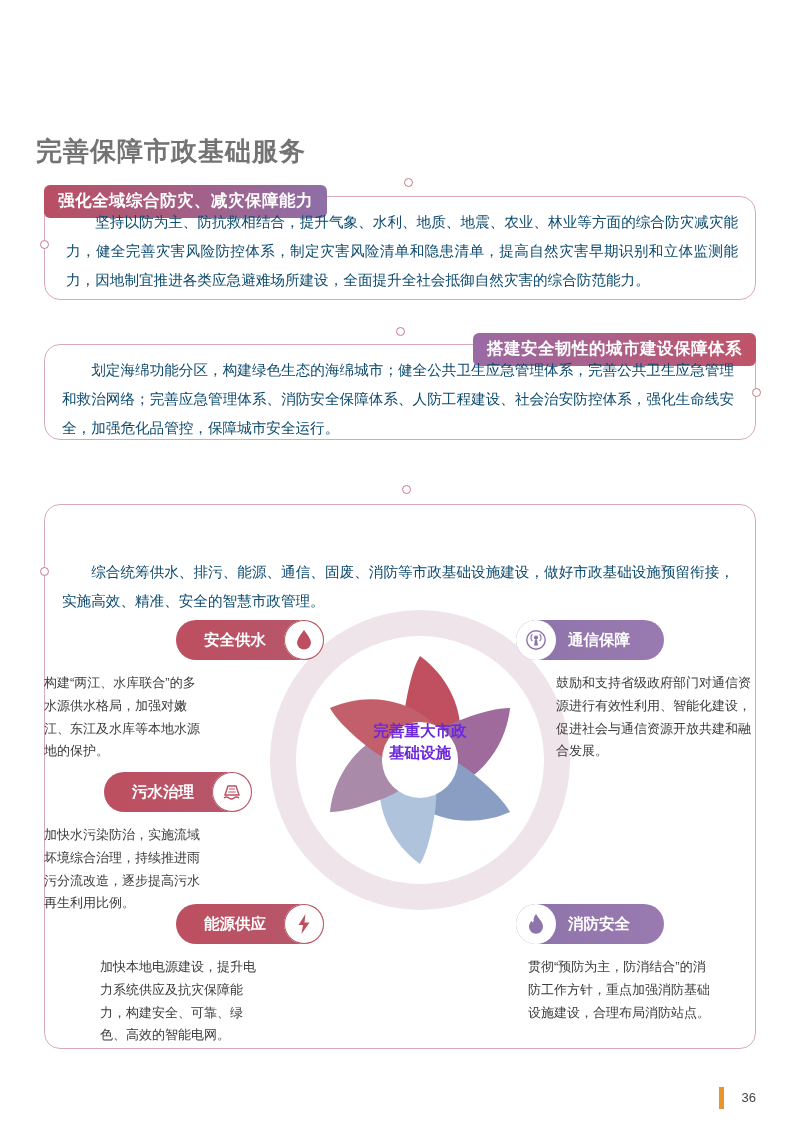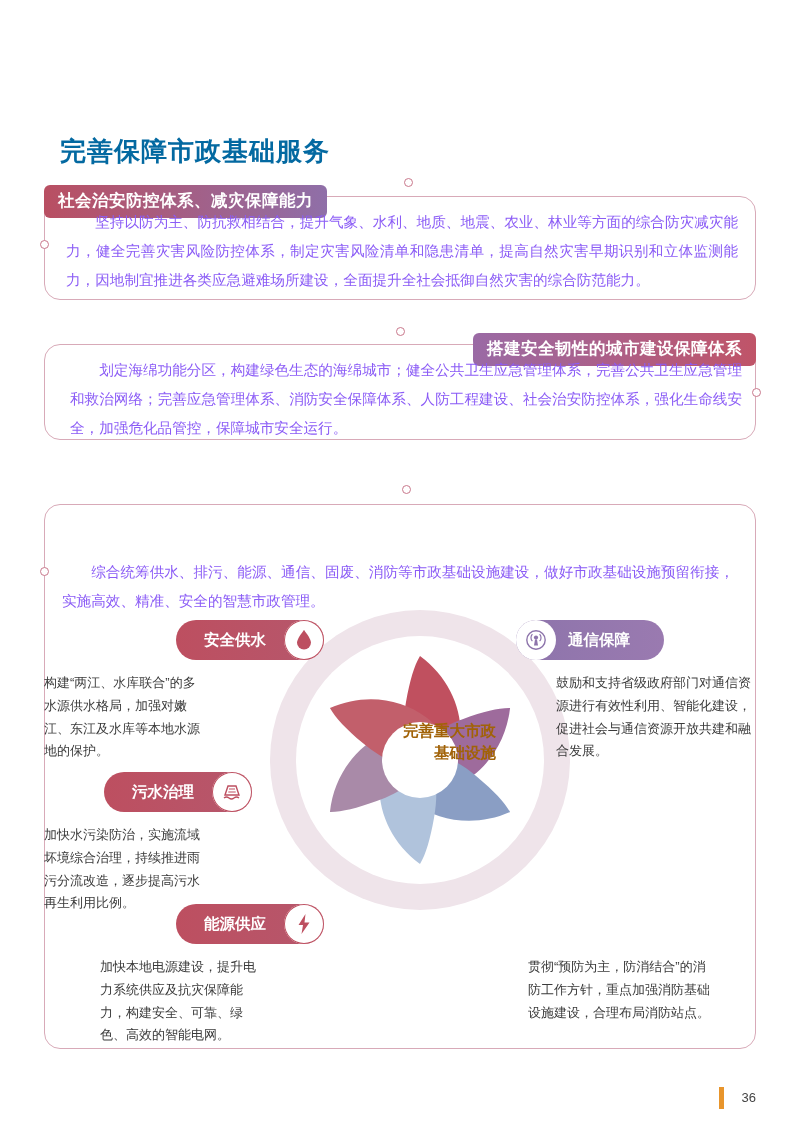--- a/index.html
+++ b/index.html
@@ -17,25 +17,25 @@
   }
   .page {
     position: relative;
     width: 800px;
     height: 1131px;
   }
 
   
   .page-title {
     position: absolute;
-    left: 60px;
+    left: 36px;
     top: 134px;
     font-size: 26px;
     font-weight: bold;
-    color: #0369a1;
+    color: #737373;
     letter-spacing: 1px;
   }
   .sec-box {
     position: absolute;
     box-sizing: border-box;
     border: 1px solid #d8aab8;
     border-radius: 16px;
     background: #fff;
   }
   .sec-label {
@@ -51,21 +51,21 @@
   }
   .grad-a { background: linear-gradient(90deg,#b94f62 0%, #8f6fa8 100%); }
   .grad-b { background: linear-gradient(90deg,#9a6aa5 0%, #c05468 100%); }
   .grad-c { background: linear-gradient(90deg,#b94f62 0%, #8f6fa8 100%); }
 
   .sec-text {
     position: absolute;
     box-sizing: border-box;
     font-size: 14.6px;
     line-height: 2.0;
-    color: #8b5cf6;
+    color: #0c4a6e;
     text-align: justify;
     text-indent: 2em;
   }
 
   
   .dot {
     position: absolute;
     width: 9px;
     height: 9px;
     border-radius: 50%;
@@ -105,25 +105,25 @@
     left: 252px;
     top: 44px;
     width: 248px;
     height: 248px;
   }
   .center-label {
     position: absolute;
     left: 300px;
     top: 128px;
     width: 152px;
-    text-align: right;
+    text-align: center;
     font-size: 15.5px;
     font-weight: bold;
     line-height: 1.45;
-    color: #a16207;
+    color: #6d28d9;
     z-index: 5;
   }
 
   
   .pill {
     position: absolute;
     height: 40px;
     border-radius: 20px;
     display: flex;
     align-items: center;
@@ -184,28 +184,28 @@
 </head>
 <body>
 
 <div class="page">
 
   <div class="edge-line"></div>
 
   <div class="page-title">完善保障市政基础服务</div>
 
   <div class="sec-box" style="left:44px; top:196px; width:712px; height:104px;"></div>
-  <div class="sec-label grad-a" style="left:44px; top:185px;">社会治安防控体系、减灾保障能力</div>
+  <div class="sec-label grad-a" style="left:44px; top:185px;">强化全域综合防灾、减灾保障能力</div>
   <div class="sec-text" style="left:66px; top:208px; width:672px;">坚持以防为主、防抗救相结合，提升气象、水利、地质、地震、农业、林业等方面的综合防灾减灾能力，健全完善灾害风险防控体系，制定灾害风险清单和隐患清单，提高自然灾害早期识别和立体监测能力，因地制宜推进各类应急避难场所建设，全面提升全社会抵御自然灾害的综合防范能力。</div>
   <div class="dot" style="left:404px; top:178px;"></div>
   <div class="dot" style="left:40px; top:240px;"></div>
 
   <div class="sec-box" style="left:44px; top:344px; width:712px; height:96px;"></div>
   <div class="sec-label grad-b" style="right:44px; top:333px;">搭建安全韧性的城市建设保障体系</div>
-  <div class="sec-text" style="left:70px; top:356px; width:672px;">划定海绵功能分区，构建绿色生态的海绵城市；健全公共卫生应急管理体系，完善公共卫生应急管理和救治网络；完善应急管理体系、消防安全保障体系、人防工程建设、社会治安防控体系，强化生命线安全，加强危化品管控，保障城市安全运行。</div>
+  <div class="sec-text" style="left:62px; top:356px; width:672px;">划定海绵功能分区，构建绿色生态的海绵城市；健全公共卫生应急管理体系，完善公共卫生应急管理和救治网络；完善应急管理体系、消防安全保障体系、人防工程建设、社会治安防控体系，强化生命线安全，加强危化品管控，保障城市安全运行。</div>
   <div class="dot" style="left:396px; top:327px;"></div>
   <div class="dot" style="left:752px; top:388px;"></div>
 
   <div class="sec-box" style="left:44px; top:504px; width:712px; height:545px;"></div>
   <div class="sec-text" style="left:62px; top:518px; width:672px;margin-top:40px;">综合统筹供水、排污、能源、通信、固废、消防等市政基础设施建设，做好市政基础设施预留衔接，实施高效、精准、安全的智慧市政管理。</div>
   <div class="dot" style="left:402px; top:485px;"></div>
   <div class="dot" style="left:40px; top:567px;"></div>
 
   <div class="info-wrap">
 
@@ -273,20 +273,28 @@
     <div class="pill left p-red" style="left:132px; top:312px; width:148px;">
       <span>能源供应</span>
       <span class="circ">
         <svg width="16" height="22" viewBox="0 0 16 22">
             <path d="M9.5 1 L2.5 12 H7 L5.5 21 L13.5 9.5 H8.5 Z" fill="#bd4f60"></path>
           </svg>
       </span>
     </div>
     <div class="cap" style="left:56px; top:364px; width:166px;">加快本地电源建设，提升电力系统供应及抗灾保障能力，构建安全、可靠、绿色、高效的智能电网。</div>
 
+    <div class="pill right p-purple" style="left:472px; top:312px; width:148px;">
+      <span class="circ">
+        <svg width="18" height="22" viewBox="0 0 18 22">
+            <path d="M9 1 C5.5 5 7.5 7.5 6 9.5 C4.8 8.8 4.5 7.8 4.5 7.8 C2.8 10 2 12 2 13.8 A7 7 0 0 0 16 13.8 C16 9 12 6 9 1 Z" fill="#8d74ab"></path>
+          </svg>
+      </span>
+      <span>消防安全</span>
+    </div>
     <div class="cap" style="left:484px; top:364px; width:188px;">贯彻“预防为主，防消结合”的消防工作方针，重点加强消防基础设施建设，合理布局消防站点。</div>
 
   </div>
 
   <div class="page-num-bar"></div>
   <div class="page-num">36</div>
 
 </div>
 
 </body></html>

